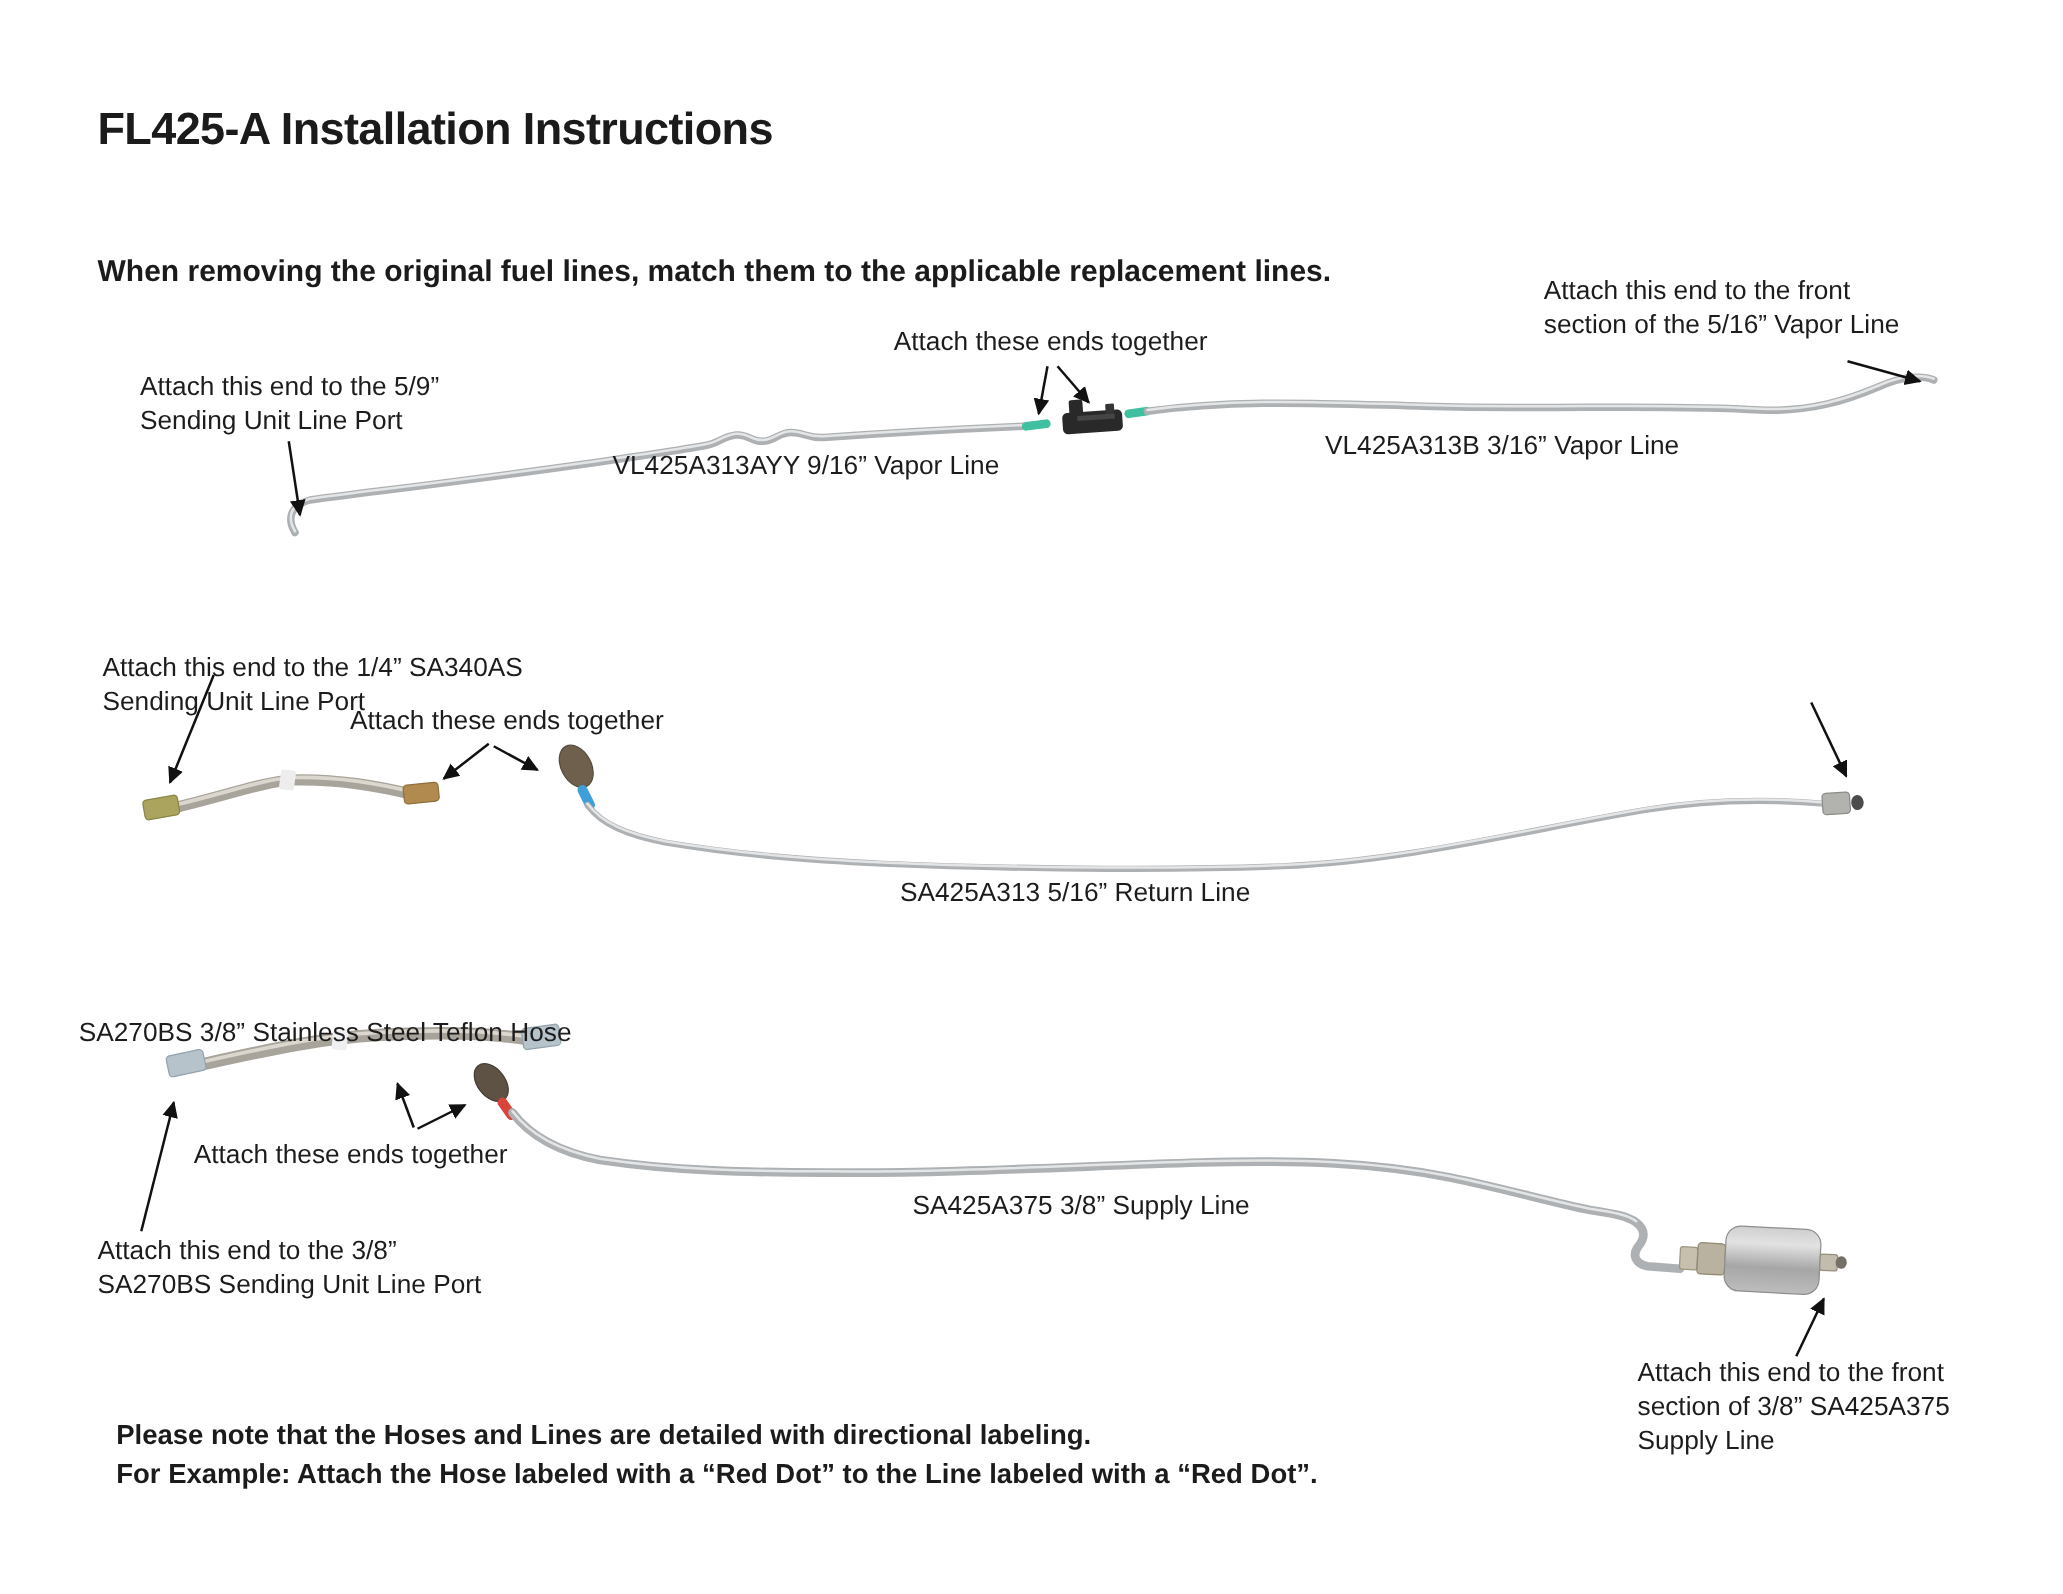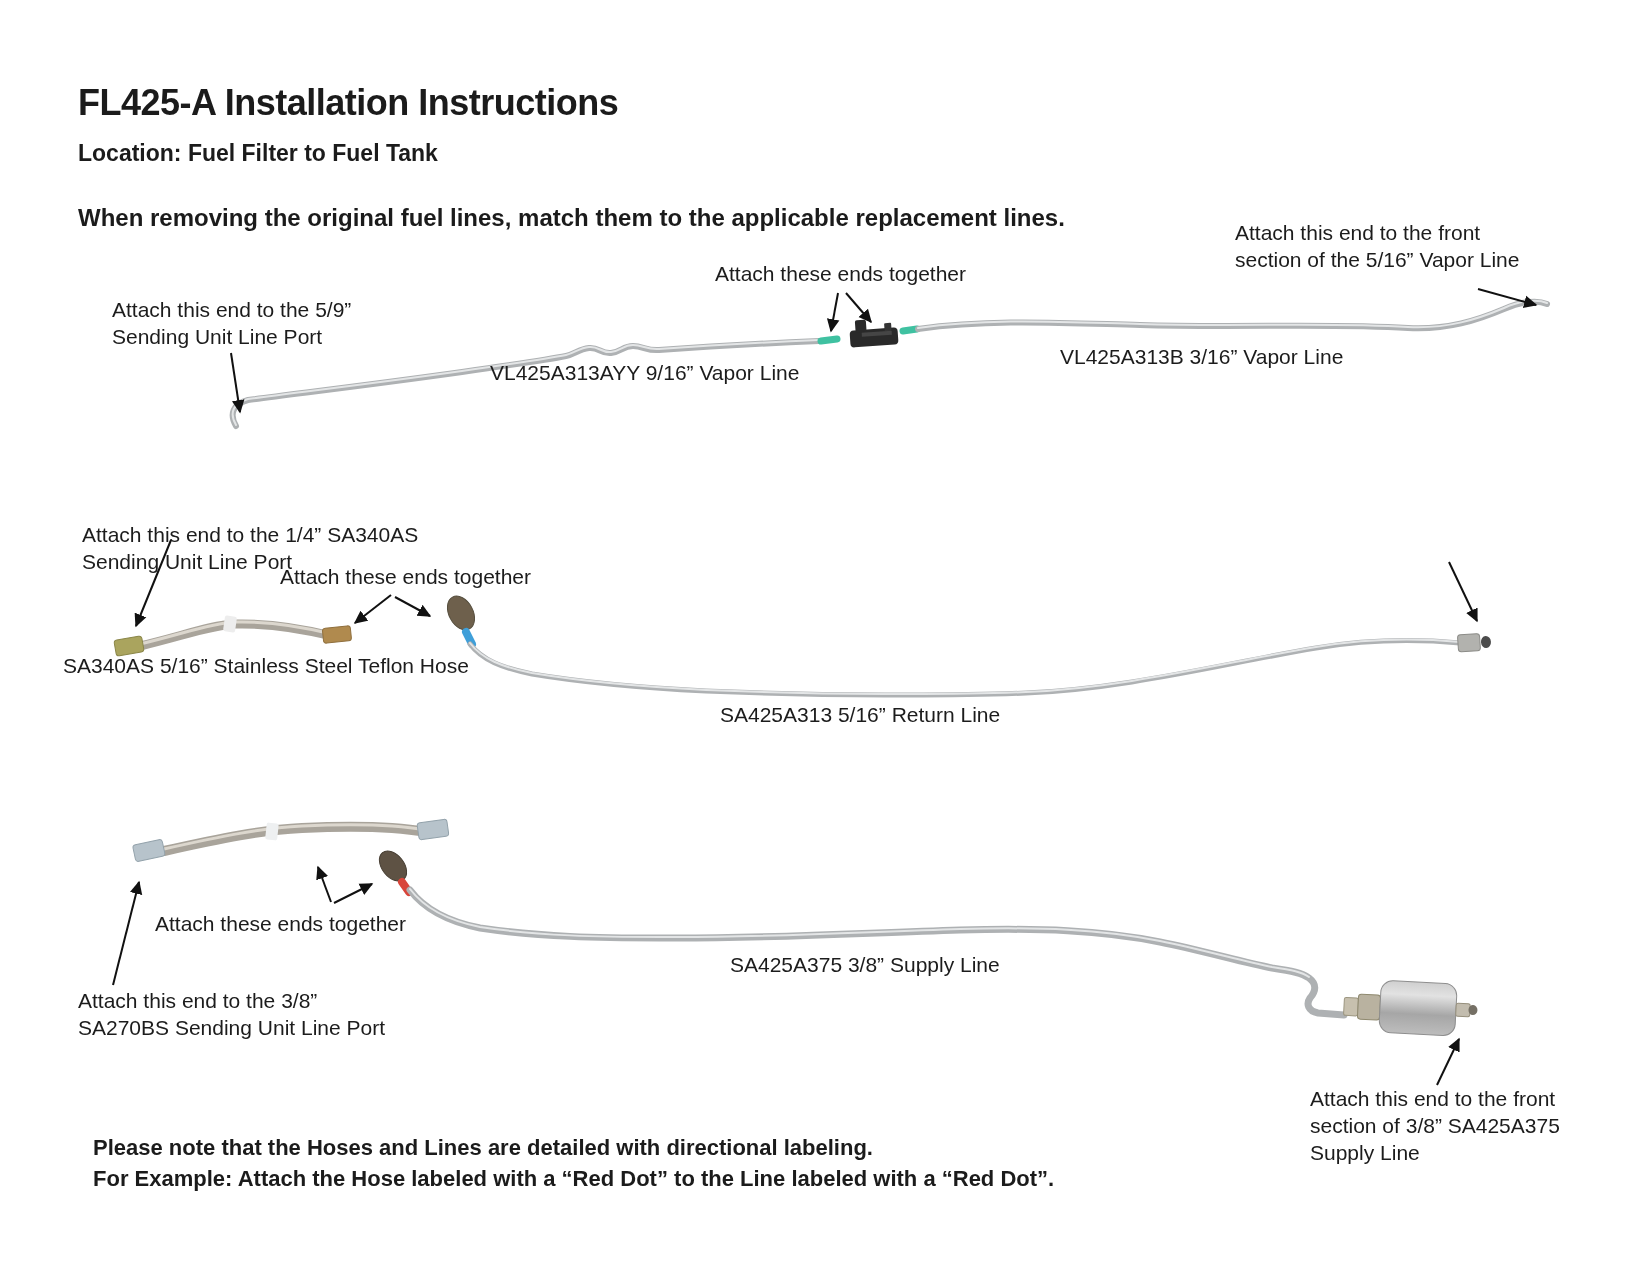--- a/index.html
+++ b/index.html
@@ -25,21 +25,20 @@
   .band-red{fill:none;stroke:var(--c-band_red);stroke-width:8;stroke-linecap:round;}
   .conn{fill:var(--c-connector_black);}
   .arrow{fill:none;stroke:var(--c-arrow_black);stroke-width:2;marker-end:url(#ah);}
 </style>
 </head>
 <body>
 
 <div class="page">
 
   <div class="abs title">FL425-A Installation Instructions</div>
-  <div class="abs subtitle">Location: Fuel Filter to Fuel Tank</div>
   <div class="abs intro">When removing the original fuel lines, match them to the applicable replacement lines.</div>
 
   <svg class="art" viewBox="0 0 1650 1275">
     <defs>
       <marker id="ah" viewBox="0 0 10 10" refX="8.5" refY="5" markerWidth="7" markerHeight="7" orient="auto-start-reverse">
         <path d="M0,0.5 L9.5,5 L0,9.5 z" fill="#111"></path>
       </marker>
       <linearGradient id="fg" x1="0" y1="0" x2="0" y2="1">
         <stop offset="0" stop-color="#cfcfcf"></stop>
         <stop offset="0.25" stop-color="#e2e2e2"></stop>
@@ -139,23 +138,23 @@
 Sending Unit Line Port</div>
   <div class="t" style="left:715px;top:261px;">Attach these ends together</div>
   <div class="t" style="left:1235px;top:220px;">Attach this end to the front
 section of the 5/16” Vapor Line</div>
   <div class="t" style="left:490px;top:360px;">VL425A313AYY 9/16” Vapor Line</div>
   <div class="t" style="left:1060px;top:344px;">VL425A313B  3/16” Vapor Line</div>
 
   <div class="t" style="left:82px;top:486px;margin-top:36px;">Attach this end to the 1/4” SA340AS
 Sending Unit Line Port</div>
   <div class="t" style="left:280px;top:564px;">Attach  these ends together</div>
-  <div class="t" style="left:63px;top:653px;">SA340AS 5/16” Stainless Steel Teflon Hose</div>
   <div class="t" style="left:720px;top:702px;">SA425A313 5/16” Return Line</div>
 
+  <div class="t" style="left:63px;top:814px;">SA270BS 3/8” Stainless Steel Teflon Hose</div>
   <div class="t" style="left:155px;top:911px;">Attach these ends together</div>
   <div class="t" style="left:78px;top:988px;">Attach this end to the 3/8”
 SA270BS Sending Unit Line Port</div>
   <div class="t" style="left:730px;top:952px;">SA425A375 3/8” Supply Line</div>
   <div class="t" style="left:1310px;top:1086px;">Attach this end to the front
 section of 3/8” SA425A375
 Supply Line</div>
 
   <div class="abs note">Please note that the Hoses and Lines are detailed with directional labeling.
 For Example: Attach the Hose labeled with a “Red Dot” to the Line labeled with a “Red Dot”.</div>

